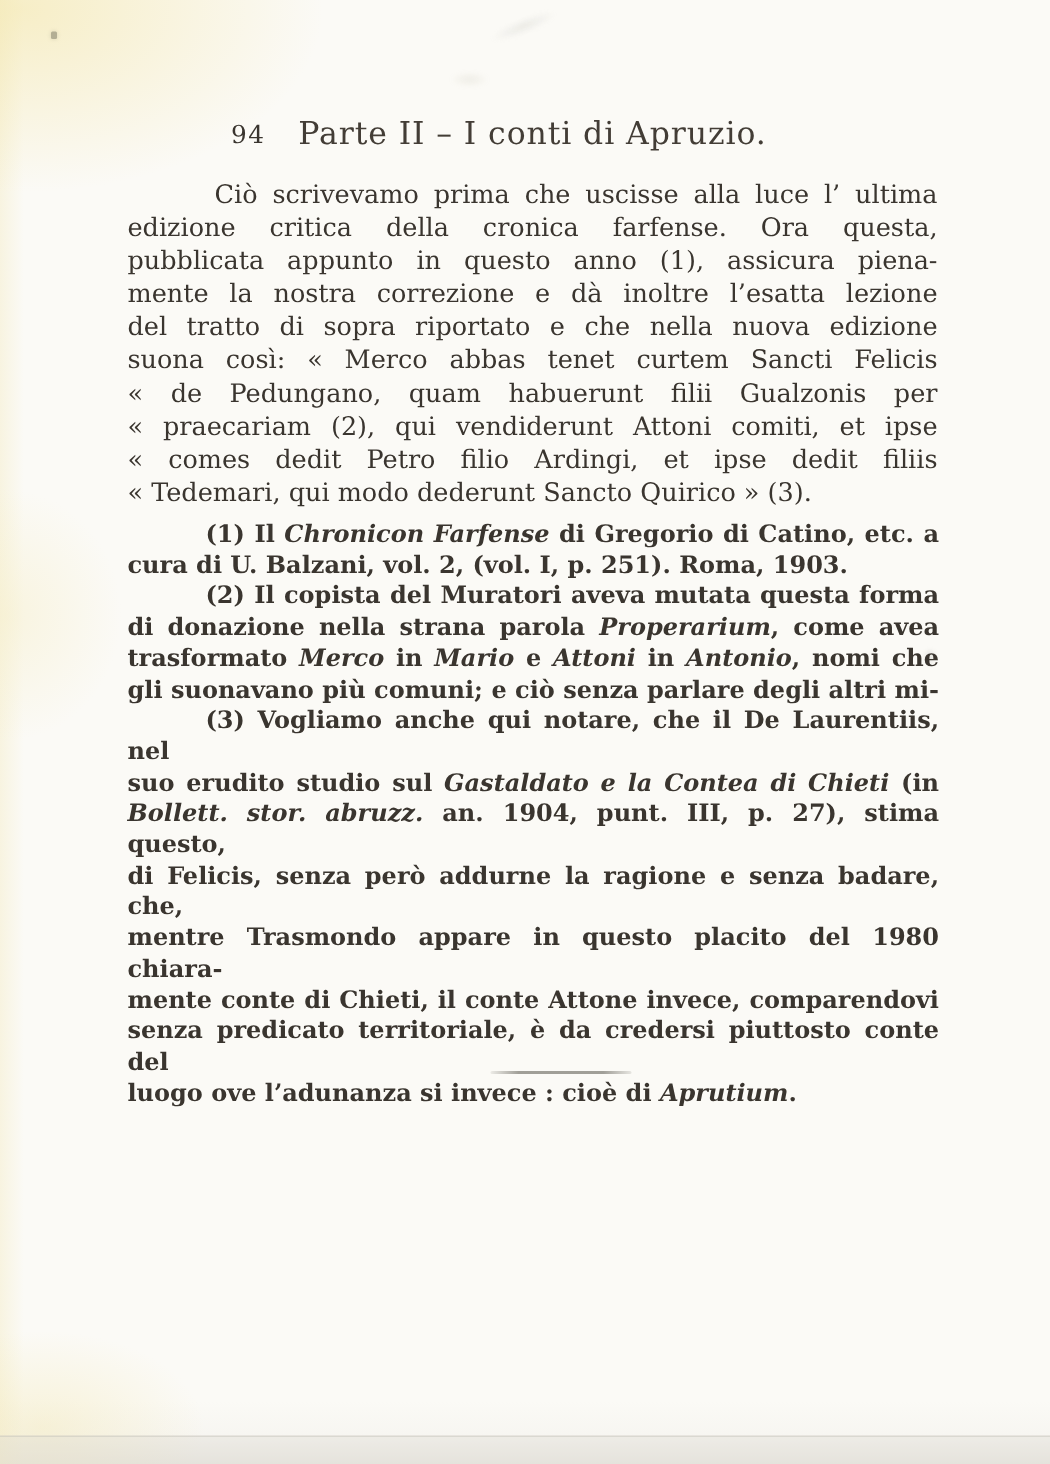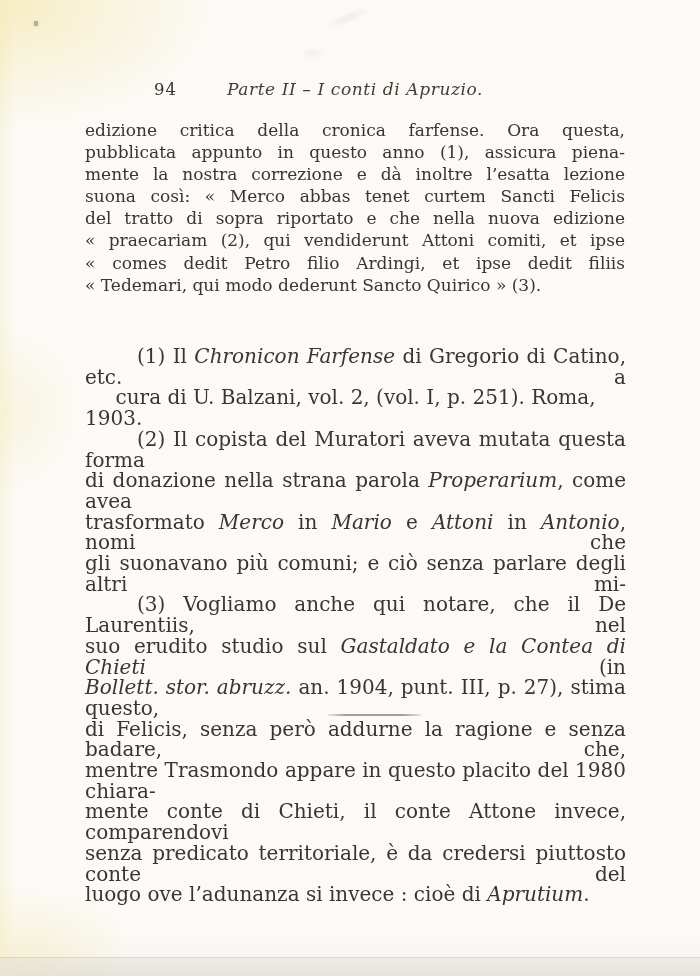--- a/index.html
+++ b/index.html
@@ -18,32 +18,33 @@
       linear-gradient(90deg, rgba(244,236,198,0.45), rgba(244,236,198,0) 16px),
       linear-gradient(0deg, rgba(214,211,203,0.45) 0px, rgba(230,228,222,0.22) 16px, rgba(240,239,235,0) 42px);
     color:#3a352f;
   }
   .folio{
     position:absolute;left:154px;top:80px;
     font-size:16.5px;line-height:20px;letter-spacing:1px;
   }
   .running-head{
     position:absolute;left:85px;top:79px;width:540px;
-    text-align:center;font-style:italic;
-    font-size:17px;line-height:21px;letter-spacing:0.6px;color:#433d36;
+    text-align:center;
+    font-size:21px;line-height:21px;letter-spacing:0.6px;color:#433d36;
   }
   .body-text{
     position:absolute;left:85px;top:119px;width:540px;
     font-size:17px;
   }
   .body-text .tline{line-height:22.1px;}
   .body-text .tline.first{text-indent:58px;}
   .footnotes{
     position:absolute;left:85px;top:346px;width:541px;
-    font-size:20px;
+    font-size:16px;
+    font-weight:bold;
   }
   .footnotes .tline{line-height:20.7px;}
   .footnotes .tline.first{text-indent:52px;}
   .tline{
     text-align:justify;
     text-align-last:justify;
     white-space:normal;
   }
   .tline.last{text-align:center;text-align-last:left;}
   .it{font-style:italic;}
@@ -86,25 +87,27 @@
   <div class="speck-tl"></div>
   <div class="smudge-a"></div>
   <div class="smudge-b"></div>
   <div class="smudge-r"></div>
 
   <div class="folio">94</div>
 
   <div class="running-head">Parte II – I conti di Apruzio.</div>
 
   <div class="body-text">
+      <div class="tline first"><span>Ciò scrivevamo prima che uscisse alla luce l’ ultima</span></div>
       <div class="tline"><span>edizione critica della cronica farfense. Ora questa,</span></div>
       <div class="tline"><span>pubblicata appunto in questo anno (1), assicura piena-</span></div>
       <div class="tline"><span>mente la nostra correzione e dà inoltre l’esatta lezione</span></div>
+      <div class="tline"><span>del tratto di sopra riportato e che nella nuova edizione</span></div>
       <div class="tline"><span>suona così: « Merco abbas tenet curtem Sancti Felicis</span></div>
-      <div class="tline"><span>del tratto di sopra riportato e che nella nuova edizione</span></div>
+      <div class="tline"><span>« de Pedungano, quam habuerunt filii Gualzonis per</span></div>
       <div class="tline"><span>« praecariam (2), qui vendiderunt Attoni comiti, et ipse</span></div>
       <div class="tline"><span>« comes dedit Petro filio Ardingi, et ipse dedit filiis</span></div>
       <div class="tline last"><span>« Tedemari, qui modo dederunt Sancto Quirico » (3).</span></div>
     </div>
 
   <div class="footnotes">
     <div class="fn">
         <div class="tline first"><span>(1) Il </span><span class="it">Chronicon Farfense</span><span> di Gregorio di Catino, etc. a</span></div>
         <div class="tline last"><span>cura di U. Balzani, vol. 2, (vol. I, p. 251). Roma, 1903.</span></div>
       </div>

